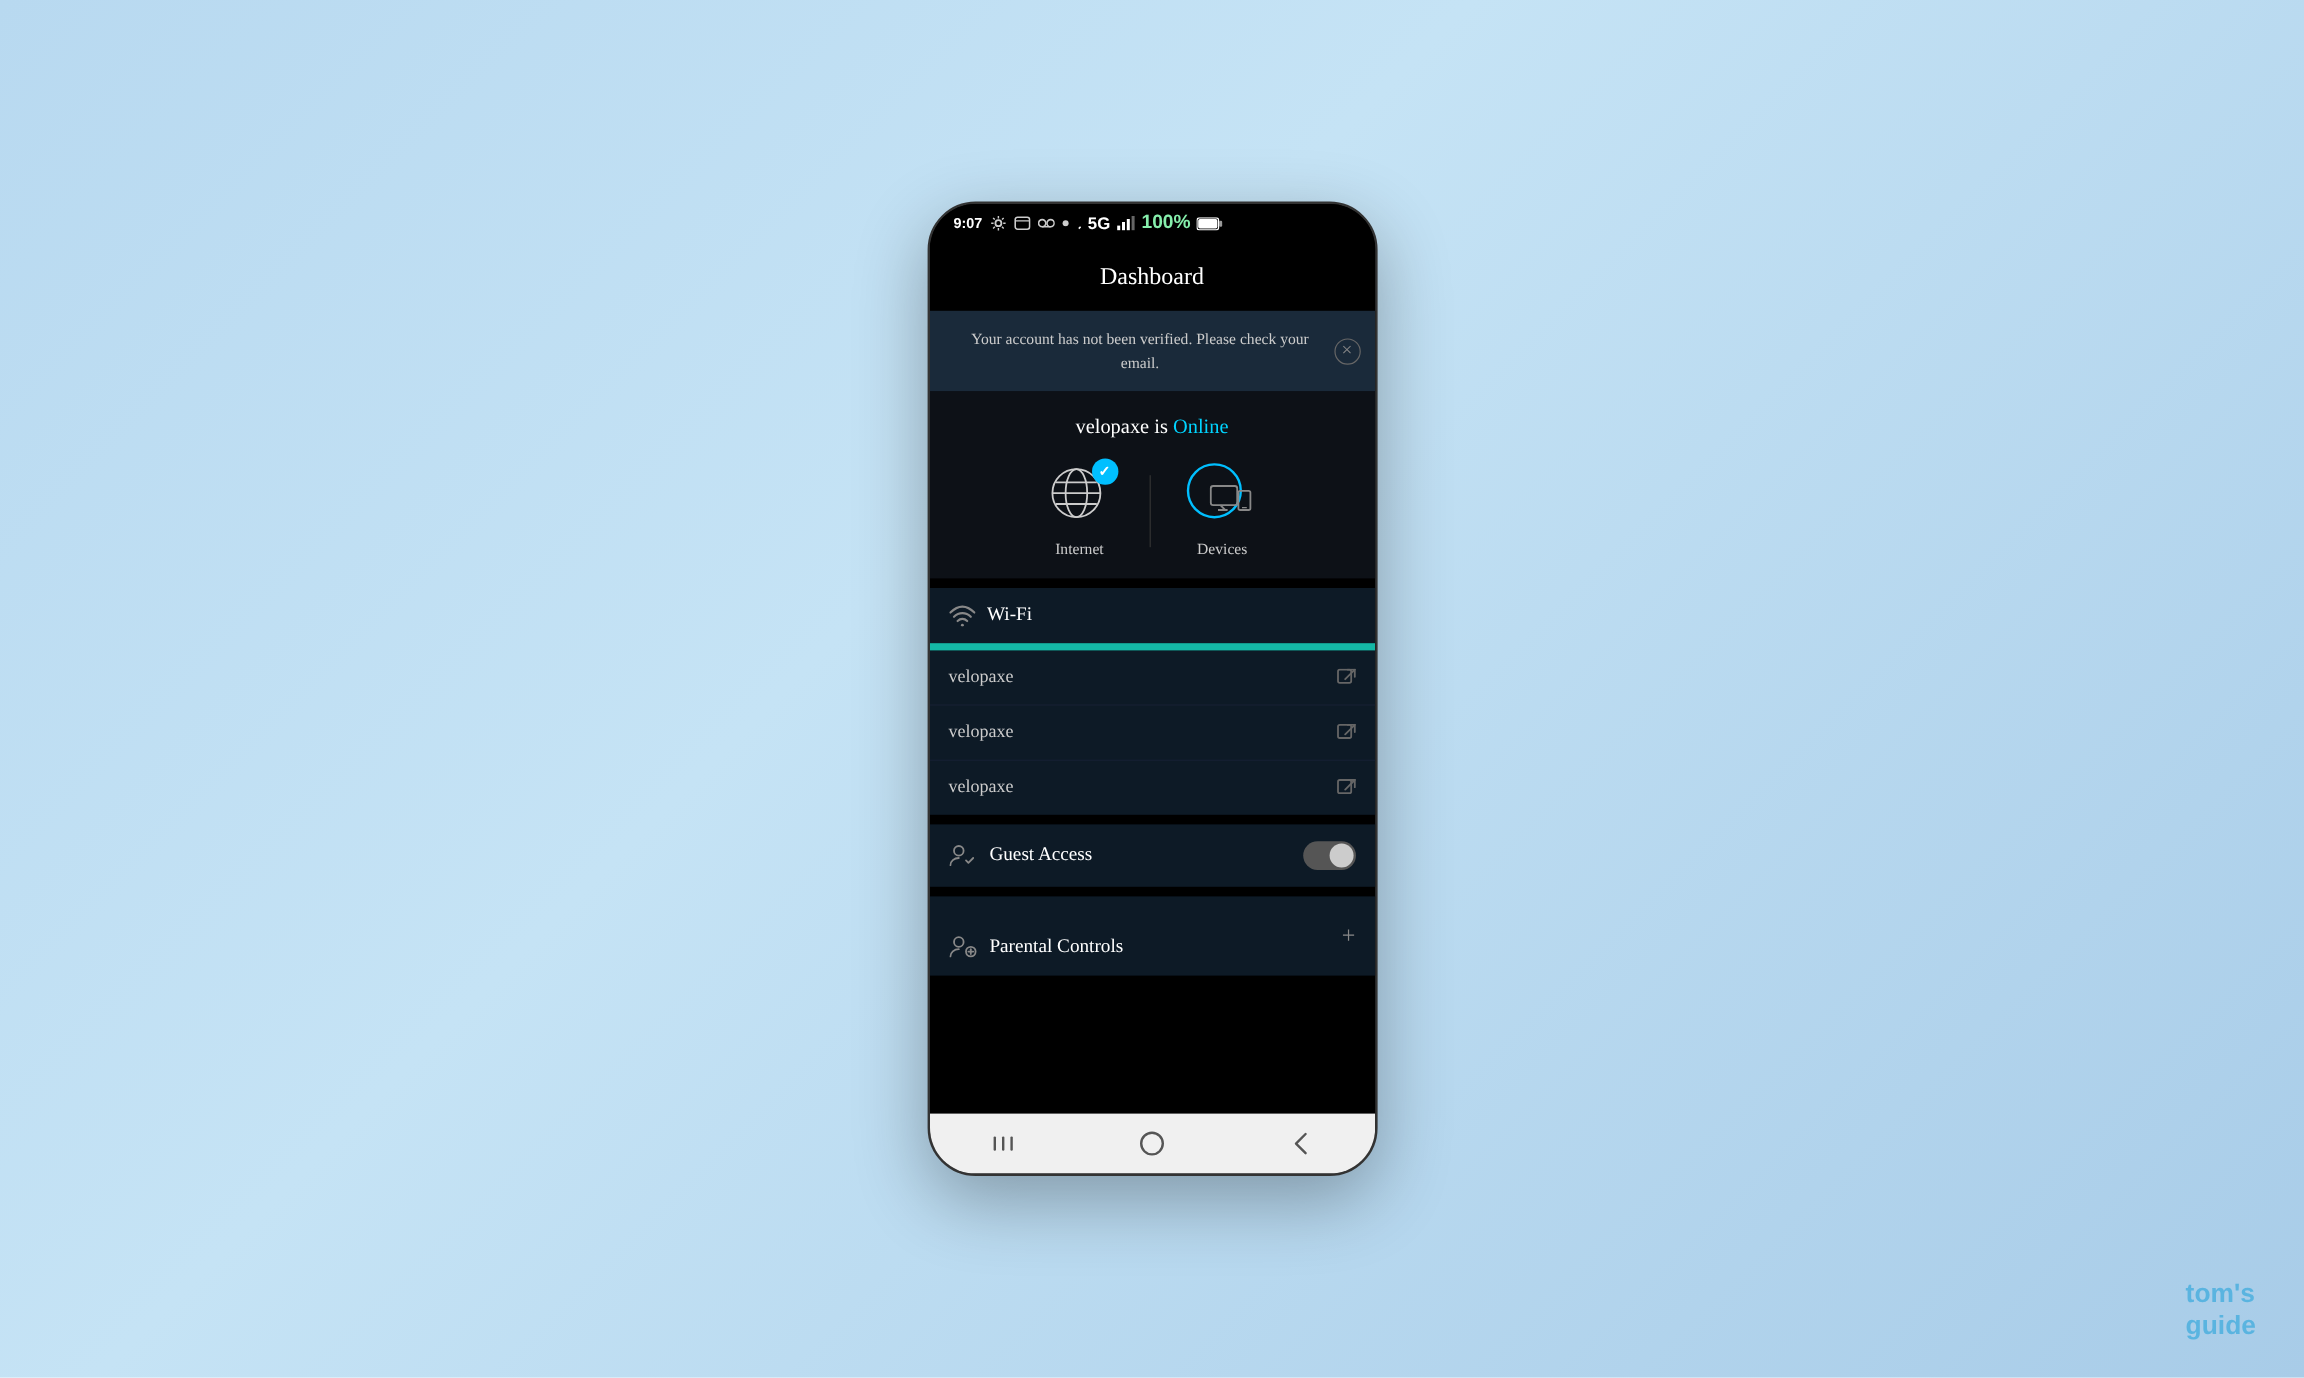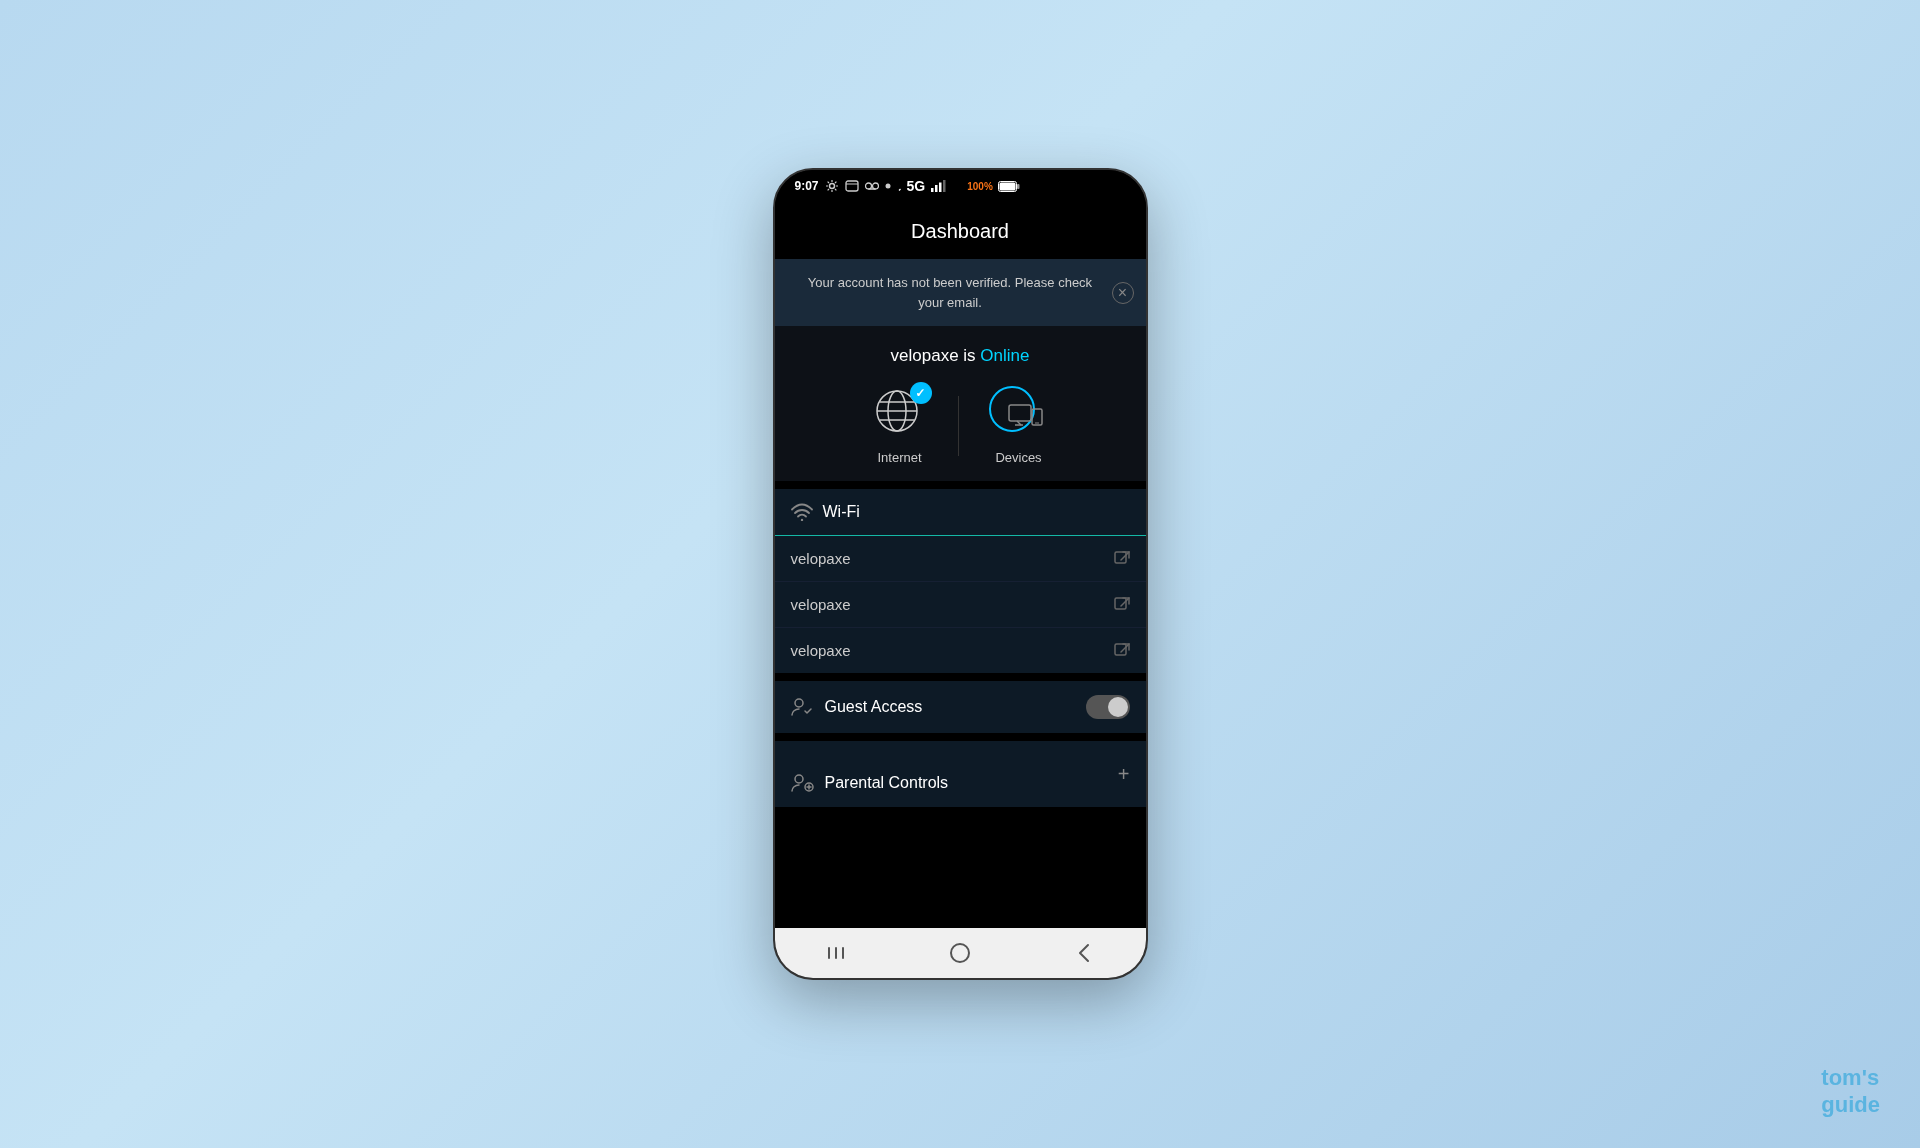--- a/index.html
+++ b/index.html
@@ -67,20 +67,21 @@
       gap: 5px;
     }
 
     
     .screen {
       flex: 1;
       background: #000;
       overflow-y: auto;
       display: flex;
       flex-direction: column;
+      font-family: Liberation Serif, serif;
     }
 
     .screen::-webkit-scrollbar { display: none; }
 
     
     .header {
       background: #000;
       text-align: center;
       padding: 18px 20px 16px;
       flex-shrink: 0;
@@ -225,21 +226,21 @@
       margin: 8px 0 0 0;
       padding: 0;
       flex-shrink: 0;
     }
 
     .section-header {
       display: flex;
       align-items: center;
       gap: 10px;
       padding: 14px 16px;
-      border-bottom: 1px solid #14b8a6;
+      border-bottom: 6px solid #14b8a6;
     }
 
     .section-title {
       color: #fff;
       font-size: 16px;
       font-weight: 500;
     }
 
     .wifi-list-item {
       display: flex;
@@ -391,21 +392,21 @@
         <svg width="16" height="12" viewBox="0 0 16 12" fill="none" style="display:inline-block;vertical-align:middle;">
           <path d="M8 9.5l1.5-1.5" stroke="white" stroke-width="1.3"></path>
         </svg>5G</span>
 
       <svg width="16" height="12" viewBox="0 0 16 12" fill="none">
         <rect x="1" y="8" width="2.5" height="4" fill="white"></rect>
         <rect x="5" y="5" width="2.5" height="7" fill="white"></rect>
         <rect x="9" y="2.5" width="2.5" height="9.5" fill="white"></rect>
         <rect x="13" y="0" width="2.5" height="12" fill="white" opacity="0.4"></rect>
       </svg>
-      <span style="font-size:10px;color:#f97316;margin-left:16px;">100%</span>
+      <span style="font-size:16px;color:#86efac;">100%</span>
 
       <svg width="22" height="11" viewBox="0 0 22 11" fill="none">
         <rect x="0.5" y="0.5" width="18" height="10" rx="2" stroke="white" stroke-width="1"></rect>
         <rect x="1.5" y="1.5" width="16" height="8" rx="1.5" fill="white"></rect>
         <rect x="19" y="3" width="2.5" height="5" rx="1" fill="white" opacity="0.6"></rect>
       </svg>
     </div>
   </div>
 
   <div class="screen">

